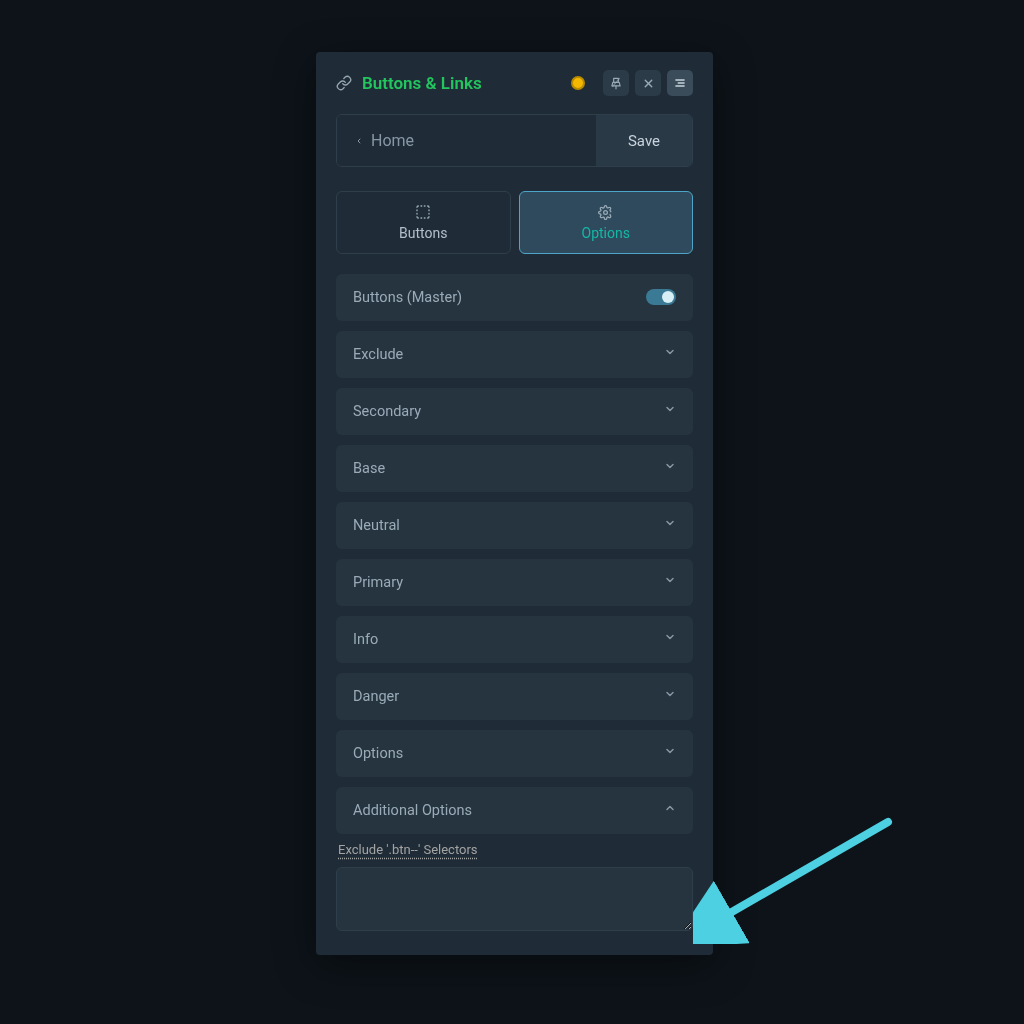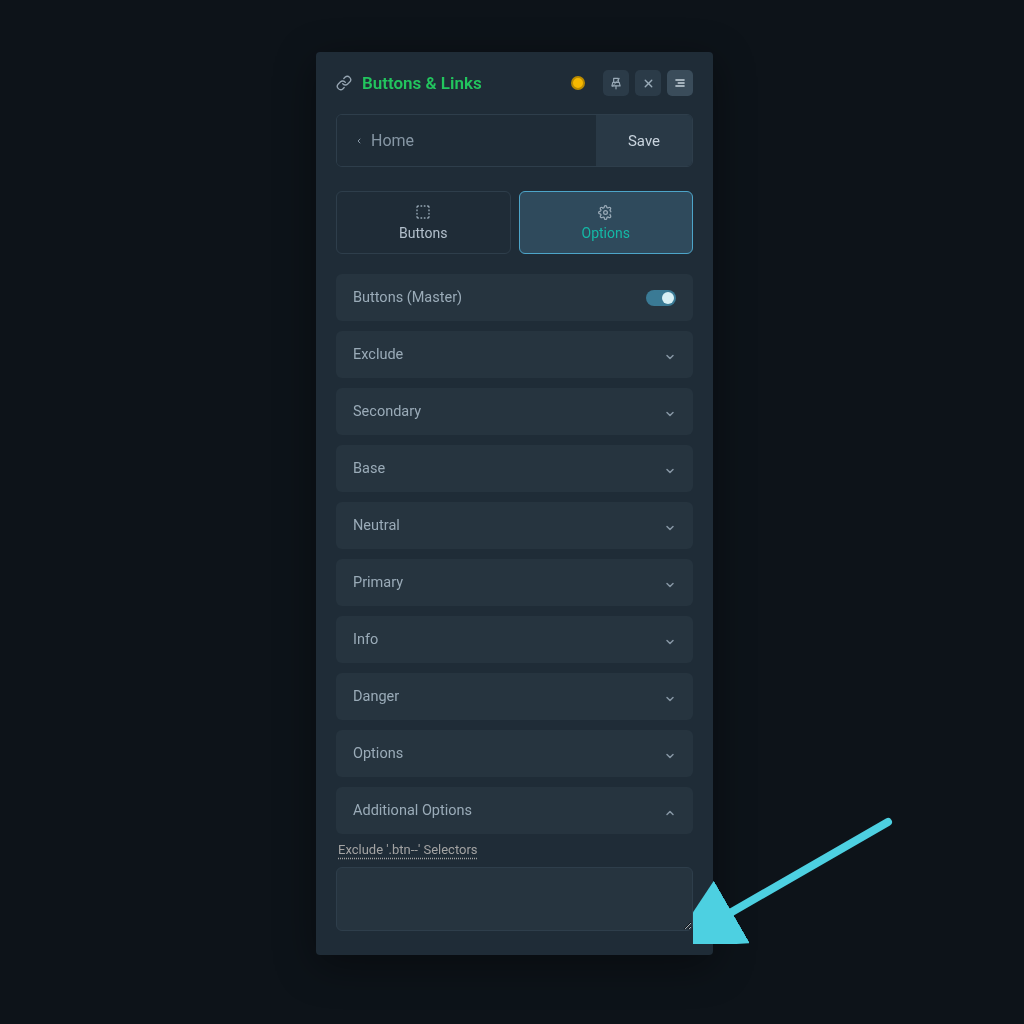--- a/index.html
+++ b/index.html
@@ -122,21 +122,21 @@
     .tab-icon {
       color: #9aabb8;
     }
     .option-list {
       display: flex;
       flex-direction: column;
       gap: 10px;
     }
     .option-row {
       display: flex;
-      align-items: flex-end;
+      align-items: flex-start;
       justify-content: space-between;
       background: #26343f;
       border-radius: 6px;
       padding: 15px 17px;
       color: #9aabb8;
       cursor: pointer;
       font-size: 14.5px;
     }
     .toggle {
       width: 30px;

